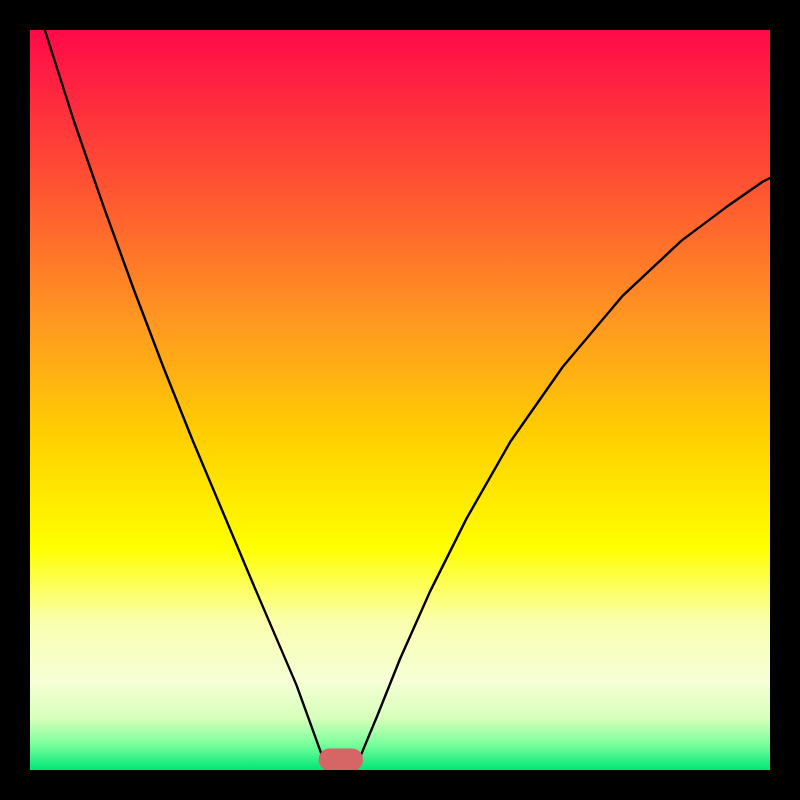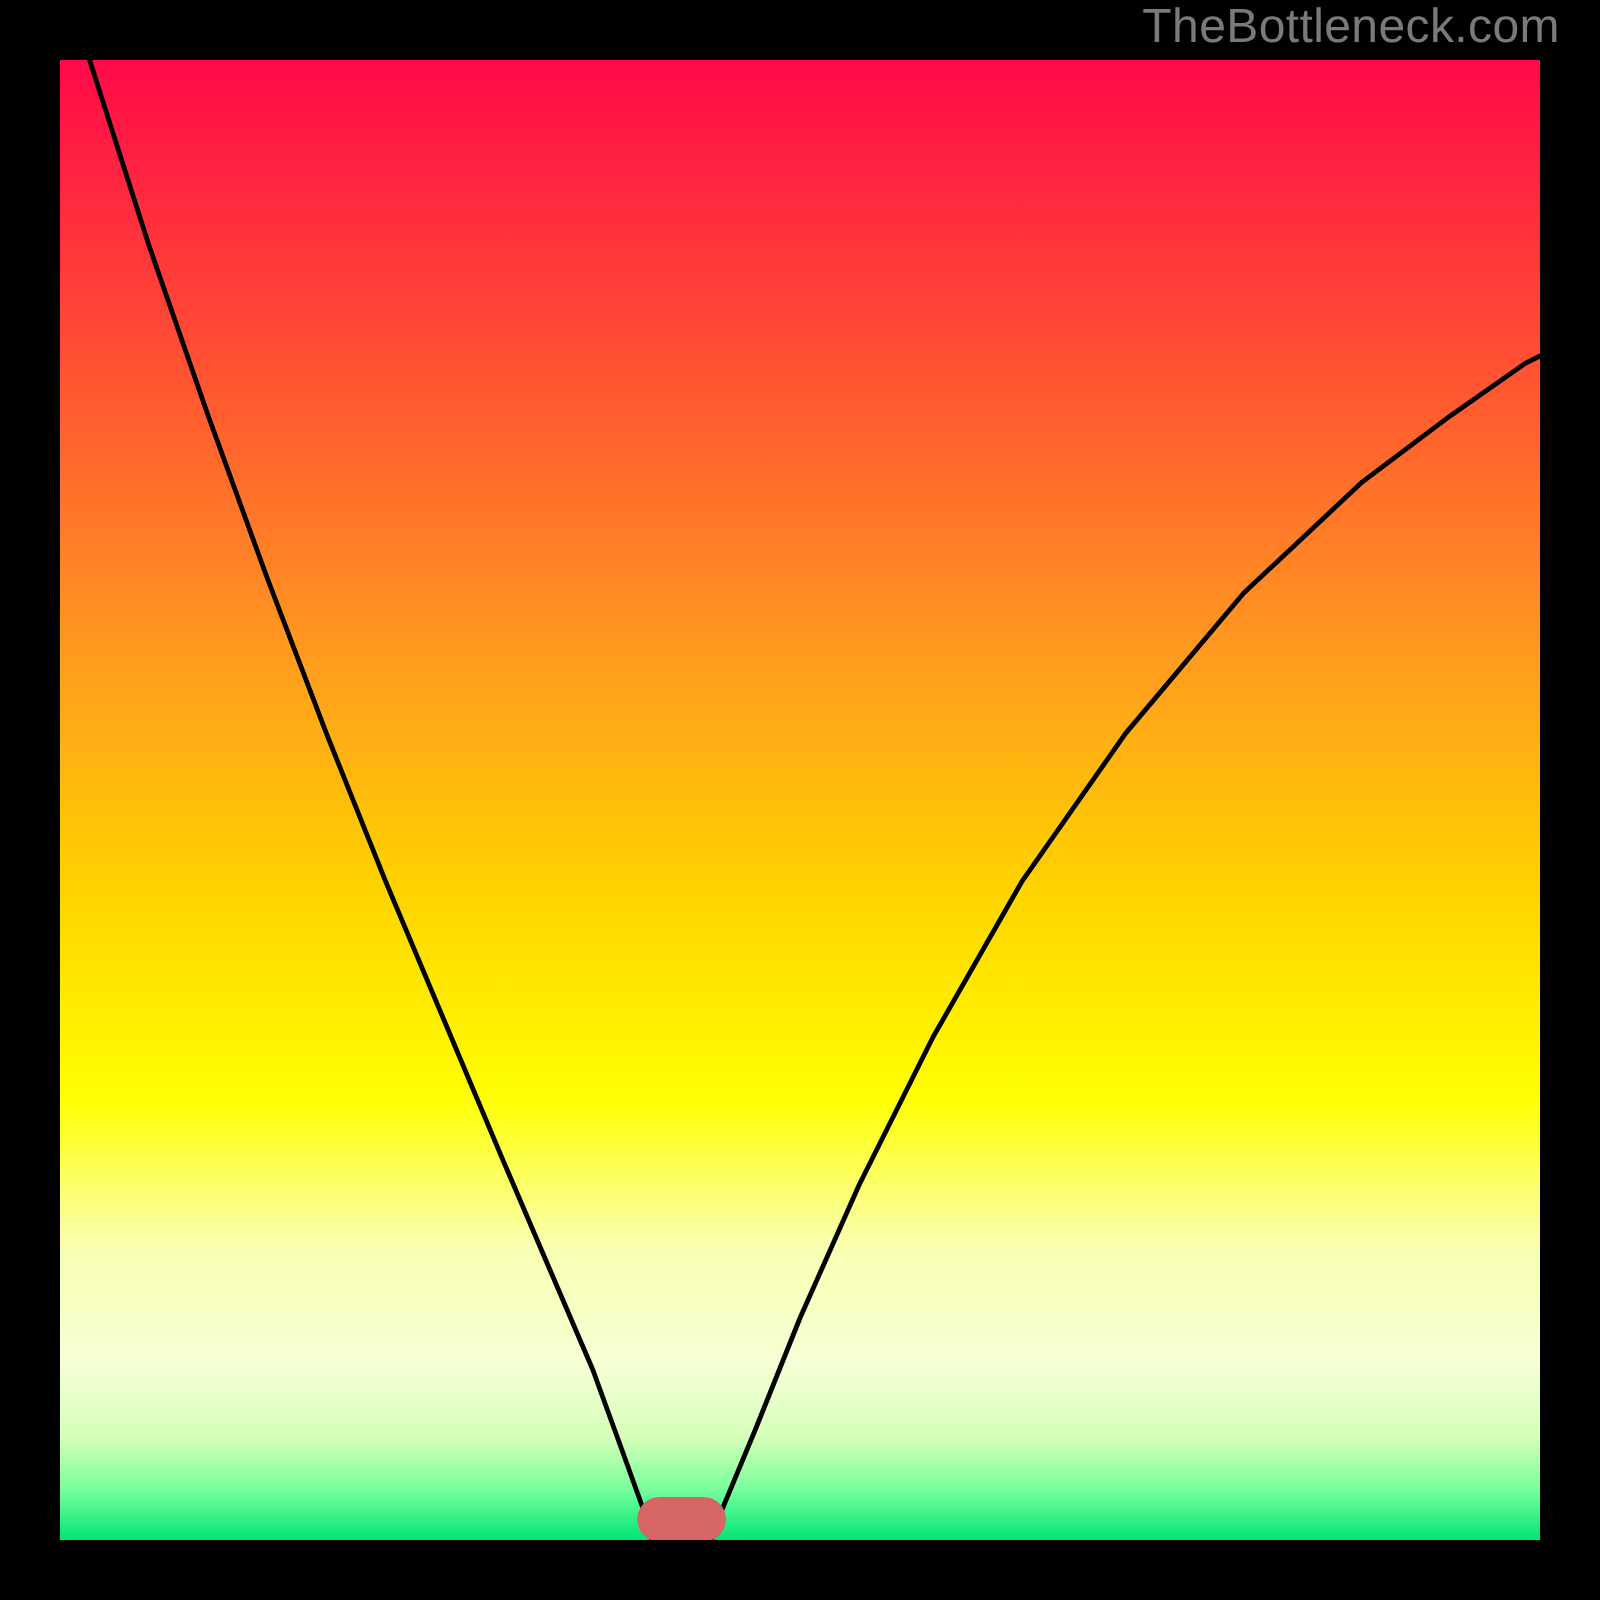--- a/index.html
+++ b/index.html
@@ -45,21 +45,20 @@
     stroke: #000;
     stroke-width: 2.4;
     stroke-linejoin: round;
     stroke-linecap: round;
   }
 </style>
 </head>
 <body>
 
 <div class="frame">
-  <div class="watermark">TheBottleneck.com</div>
   <svg class="plot" viewBox="0 0 740 740" preserveAspectRatio="none">
     <defs>
       <linearGradient id="bg-grad" x1="0" y1="0" x2="0" y2="1">
           <stop offset="0.00%" stop-color="#ff0a49"></stop>
           <stop offset="20.00%" stop-color="#ff4f33"></stop>
           <stop offset="40.00%" stop-color="#ff9a20"></stop>
           <stop offset="55.00%" stop-color="#ffd000"></stop>
           <stop offset="70.00%" stop-color="#ffff00"></stop>
           <stop offset="80.00%" stop-color="#faffaf"></stop>
           <stop offset="88.00%" stop-color="#f6ffd6"></stop>

